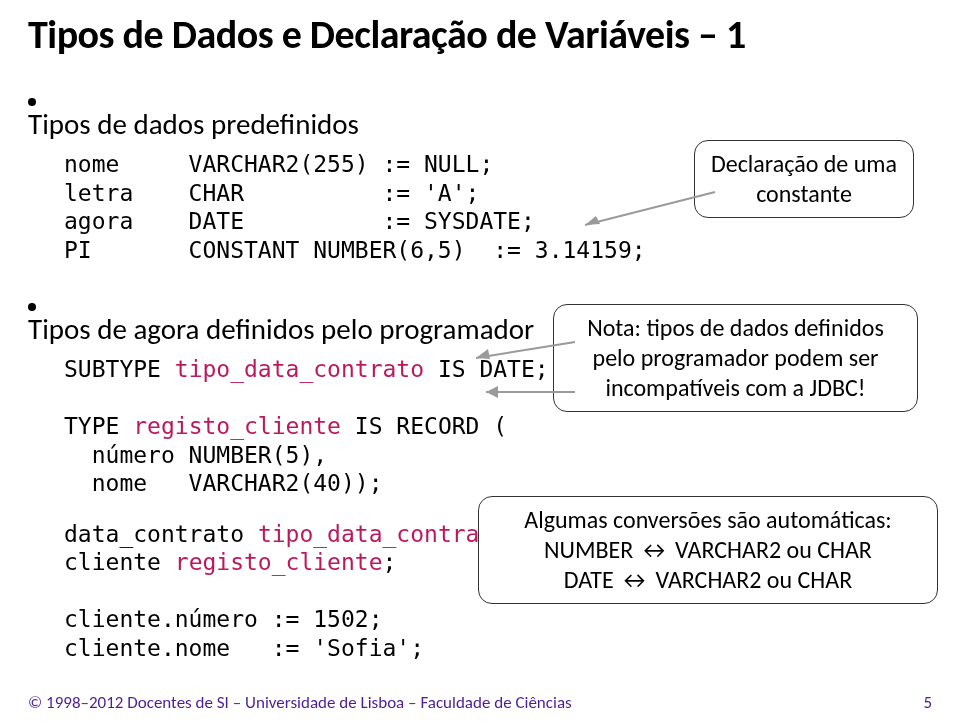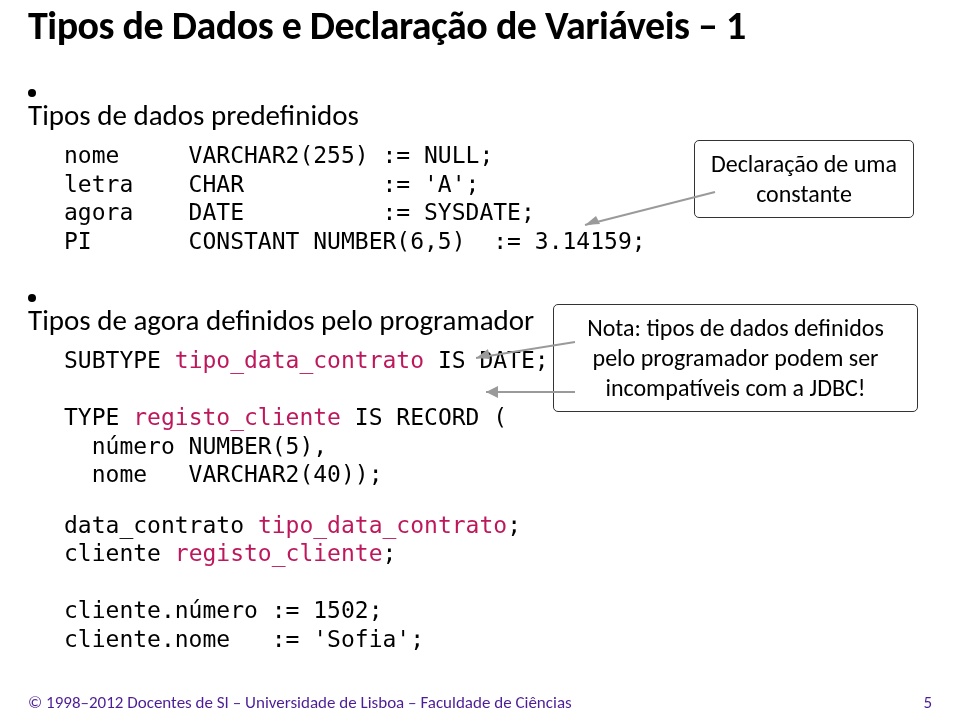--- a/index.html
+++ b/index.html
@@ -16,21 +16,21 @@
     position: relative;
     width: 960px;
     height: 727px;
     box-sizing: border-box;
     padding: 0 28px;
   }
   .title {
     font-size: 40px;
     font-weight: 700;
     letter-spacing: -0.5px;
-    padding-top: 1px;
+    padding-top: 10px;
   }
   .bullet {
     display: flex;
     align-items: flex-start;
     font-size: 29px;
     margin-top: 24px;
     flex-direction: column;
   }
   .bullet .dot {
     width: 8px; height: 8px;
@@ -45,21 +45,21 @@
     font-family: "Consolas", "Menlo", monospace;
     font-size: 23px;
     line-height: 1.24;
     white-space: pre;
     color: #000;
   }
   .kw { color: #be185d; }
   .callout {
     position: absolute;
     border: 1.5px solid #333;
-    border-radius: 5px;
+    border-radius: 14px;
     padding: 8px 14px;
     text-align: center;
     font-size: 24px;
     line-height: 1.25;
     background: #fff;
   }
   .callout1 { top: 140px; right: 46px; width: 190px; }
   .callout2 { top: 304px; right: 42px; width: 335px; }
   .callout3 { top: 496px; right: 22px; width: 430px; }
   .arrow {
@@ -110,20 +110,29 @@
 <span>  nome   VARCHAR2(40));</span></pre>
 
   <pre class="code" style="margin-top:22px"><span><span>data_contrato </span><span class="kw">tipo_data_contrato</span><span>;</span></span>
 <span><span>cliente </span><span class="kw">registo_cliente</span><span>;</span></span>
 
 <span>cliente.número := 1502;</span>
 <span>cliente.nome   := 'Sofia';</span></pre>
 
   <div class="callout callout1">Declaração de uma constante</div>
   <div class="callout callout2">Nota: tipos de dados definidos pelo programador podem ser incompatíveis com a JDBC!</div>
+  <div class="callout callout3">
+    <div>Algumas conversões são automáticas:</div>
+    <div>
+      <span>NUMBER </span><span class="swap-icon">↔</span><span> VARCHAR2 ou CHAR</span>
+    </div>
+    <div>
+      <span>DATE </span><span class="swap-icon">↔</span><span> VARCHAR2 ou CHAR</span>
+    </div>
+  </div>
 
   <svg class="arrow" style="position:absolute;top:190px;left:580px;width:140px;height:40px" viewBox="0 0 140 40">
     <line x1="135" y1="2" x2="5" y2="35" stroke="#9a9a9a" stroke-width="2"></line>
     <polygon points="5,35 16,26 20,34" fill="#9a9a9a"></polygon>
   </svg>
   <svg class="arrow" style="position:absolute;top:336px;left:470px;width:110px;height:30px" viewBox="0 0 110 30">
     <line x1="105" y1="6" x2="6" y2="22" stroke="#9a9a9a" stroke-width="2"></line>
     <polygon points="6,22 18,13 20,23" fill="#9a9a9a"></polygon>
   </svg>
   <svg class="arrow" style="position:absolute;top:382px;left:480px;width:100px;height:20px" viewBox="0 0 100 20">

